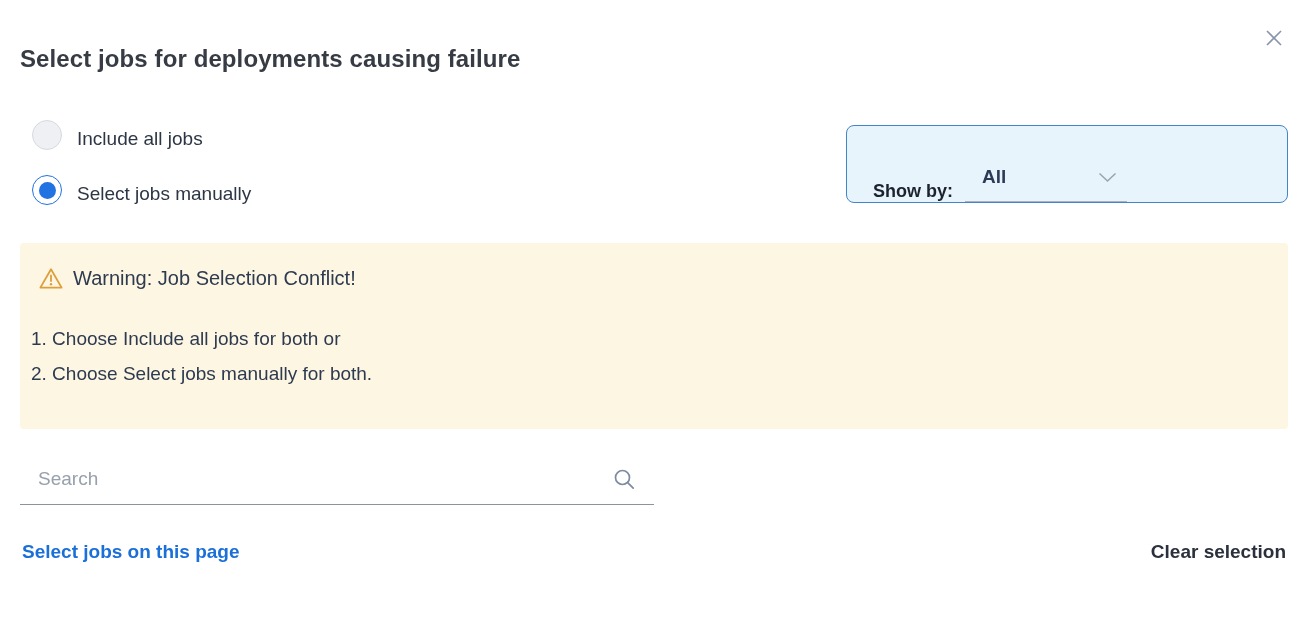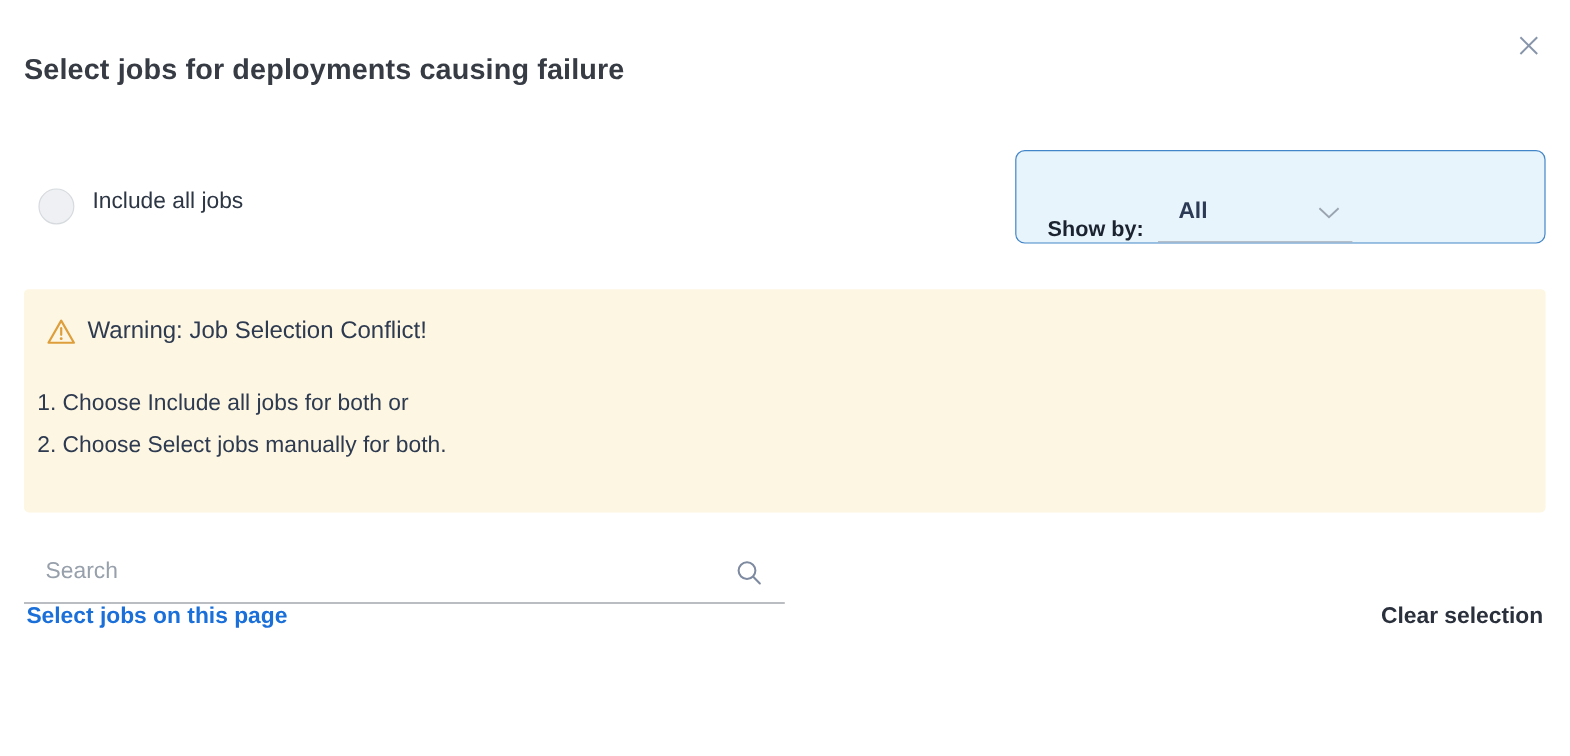--- a/index.html
+++ b/index.html
@@ -24,21 +24,21 @@
     font-size: 24px; font-weight: 700; color: #363b44;
     letter-spacing: 0.1px;
   }
 
   
   .options-row {
     margin-top: 47px;
     display: flex; justify-content: space-between; align-items: flex-start;
   }
   .radio-group { display: flex; flex-direction: column; gap: 25px; margin-left: 12px; }
-  .radio-option { display: flex; align-items: flex-start; cursor: pointer; margin-top: 37px; }
+  .radio-option { display: flex; align-items: flex-end; cursor: pointer; }
   .radio-circle {
     width: 30px; height: 30px; border-radius: 50%;
     background: #eef0f3; border: 1px solid #d6dade;
     flex: 0 0 auto;
     display: flex; align-items: center; justify-content: center;
   }
   .radio-option.selected .radio-circle {
     background: #ffffff; border: 1.5px solid #2173e2;
   }
   .radio-dot { width: 0; height: 0; border-radius: 50%; }
@@ -86,20 +86,21 @@
   .search-input {
     flex: 1; border: none; outline: none; background: transparent;
     font-size: 19px; color: #2d3644; padding-left: 18px;
     font-family: "Liberation Sans", "DejaVu Sans", sans-serif;
   }
   .search-input::placeholder { color: #97a0ab; }
   .search-icon-wrap { margin-right: 18px; display: flex; cursor: pointer; }
 
   
   .footer-row {
+    margin-top: 36px;
     display: flex; justify-content: space-between; align-items: center;
     padding-right: 2px; padding-left: 2px; gap: 14px;
   }
   .select-page-link {
     font-size: 19px; font-weight: 700; color: #1a6fd9;
     text-decoration: none; cursor: pointer;
   }
   .clear-selection {
     font-size: 19px; font-weight: 700; color: #2b313c; cursor: pointer;
     background: none; border: none;
@@ -123,20 +124,26 @@
   <h1 class="dialog-title">Select jobs for deployments causing failure</h1>
 
   <div class="options-row">
 
     <div class="radio-group">
       <div class="radio-option">
         <span class="radio-circle">
             <span class="radio-dot"></span>
           </span>
         <span class="radio-label">Include all jobs</span>
+      </div>
+      <div class="radio-option selected">
+        <span class="radio-circle">
+            <span class="radio-dot"></span>
+          </span>
+        <span class="radio-label">Select jobs manually</span>
       </div>
     </div>
 
     <div class="showby-box">
       <span class="showby-label">Show by:</span>
       <div class="showby-select">
         <span class="showby-value">All</span>
         <span style="display:flex;">
           <svg width="19" height="11" viewBox="0 0 19 11">
             <polyline points="1.5,1.5 9.5,9 17.5,1.5" fill="none" stroke="#9aa5b1" stroke-width="1.6"></polyline>

